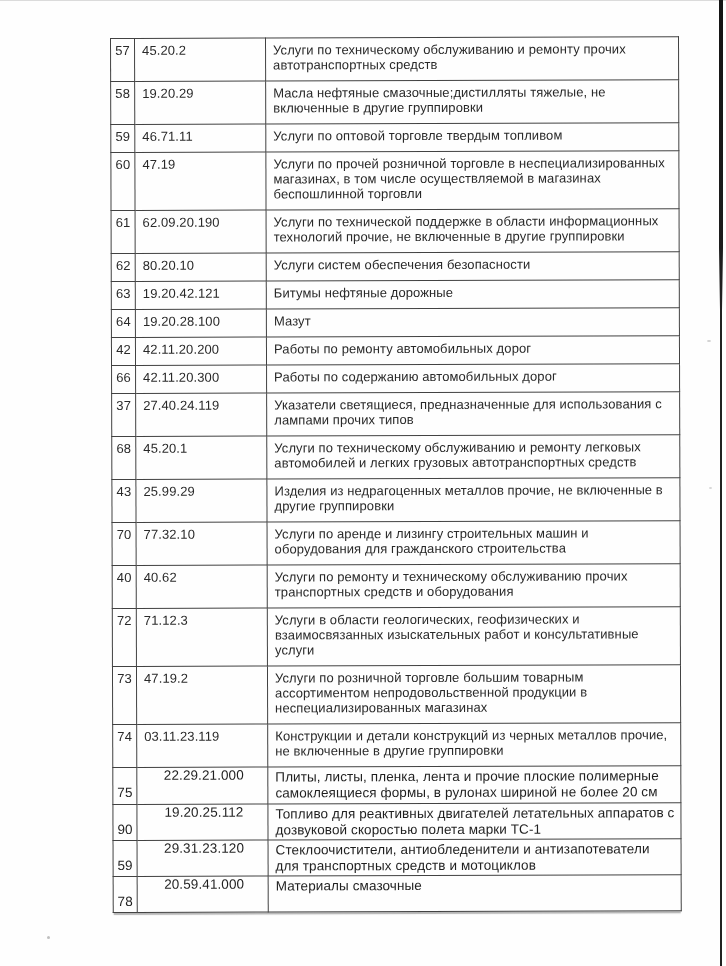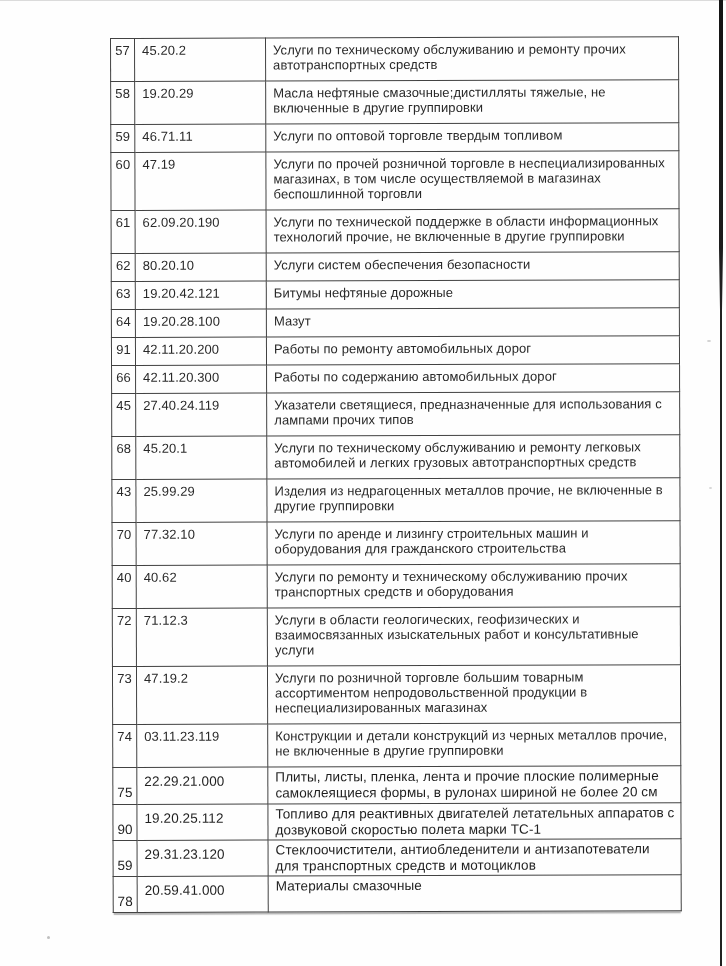--- a/index.html
+++ b/index.html
@@ -57,21 +57,21 @@
     font-size: 13px;
     line-height: 15px;
     overflow: hidden;
     letter-spacing: 0.1px;
   }
   td.num  { text-align: center; padding: 4px 1px 2px 1px; }
   td.code { padding: 4px 4px 2px 7px; white-space: nowrap; }
   td.desc { padding: 4px 5px 8px 7px; }
   tr.alt td { font-size: 13.5px; line-height: 15.5px; color: #1f1f1f; }
   tr.alt td.num  { padding-top: 17px; }
-  tr.alt td.code { padding-top: 6px; }
+  tr.alt td.code { padding-top: 0; text-align: center; }
   tr.alt td.desc { padding: 2px 5px 2px 7px; }
 </style>
 </head>
 <body>
 
 <div class="page">
   <div class="scan-edge-top"></div>
   <div class="scan-edge-right"></div>
   <div class="scan-edge-right-top"></div>
   <div class="speck s1"></div>
@@ -119,31 +119,31 @@
           <td class="num">63</td>
           <td class="code">19.20.42.121</td>
           <td class="desc">Битумы нефтяные дорожные</td>
         </tr>
         <tr style="height: 27px;">
           <td class="num">64</td>
           <td class="code">19.20.28.100</td>
           <td class="desc">Мазут</td>
         </tr>
         <tr style="height: 27px;">
-          <td class="num">91</td>
+          <td class="num">42</td>
           <td class="code">42.11.20.200</td>
           <td class="desc">Работы по ремонту автомобильных дорог</td>
         </tr>
         <tr style="height: 26px;">
           <td class="num">66</td>
           <td class="code">42.11.20.300</td>
           <td class="desc">Работы по содержанию автомобильных дорог</td>
         </tr>
         <tr style="height: 38px;">
-          <td class="num">45</td>
+          <td class="num">37</td>
           <td class="code">27.40.24.119</td>
           <td class="desc">Указатели светящиеся, предназначенные для использования с лампами прочих типов</td>
         </tr>
         <tr style="height: 37px;">
           <td class="num">68</td>
           <td class="code">45.20.1</td>
           <td class="desc">Услуги по техническому обслуживанию и ремонту легковых автомобилей и легких грузовых автотранспортных средств</td>
         </tr>
         <tr style="height: 37px;">
           <td class="num">43</td>

